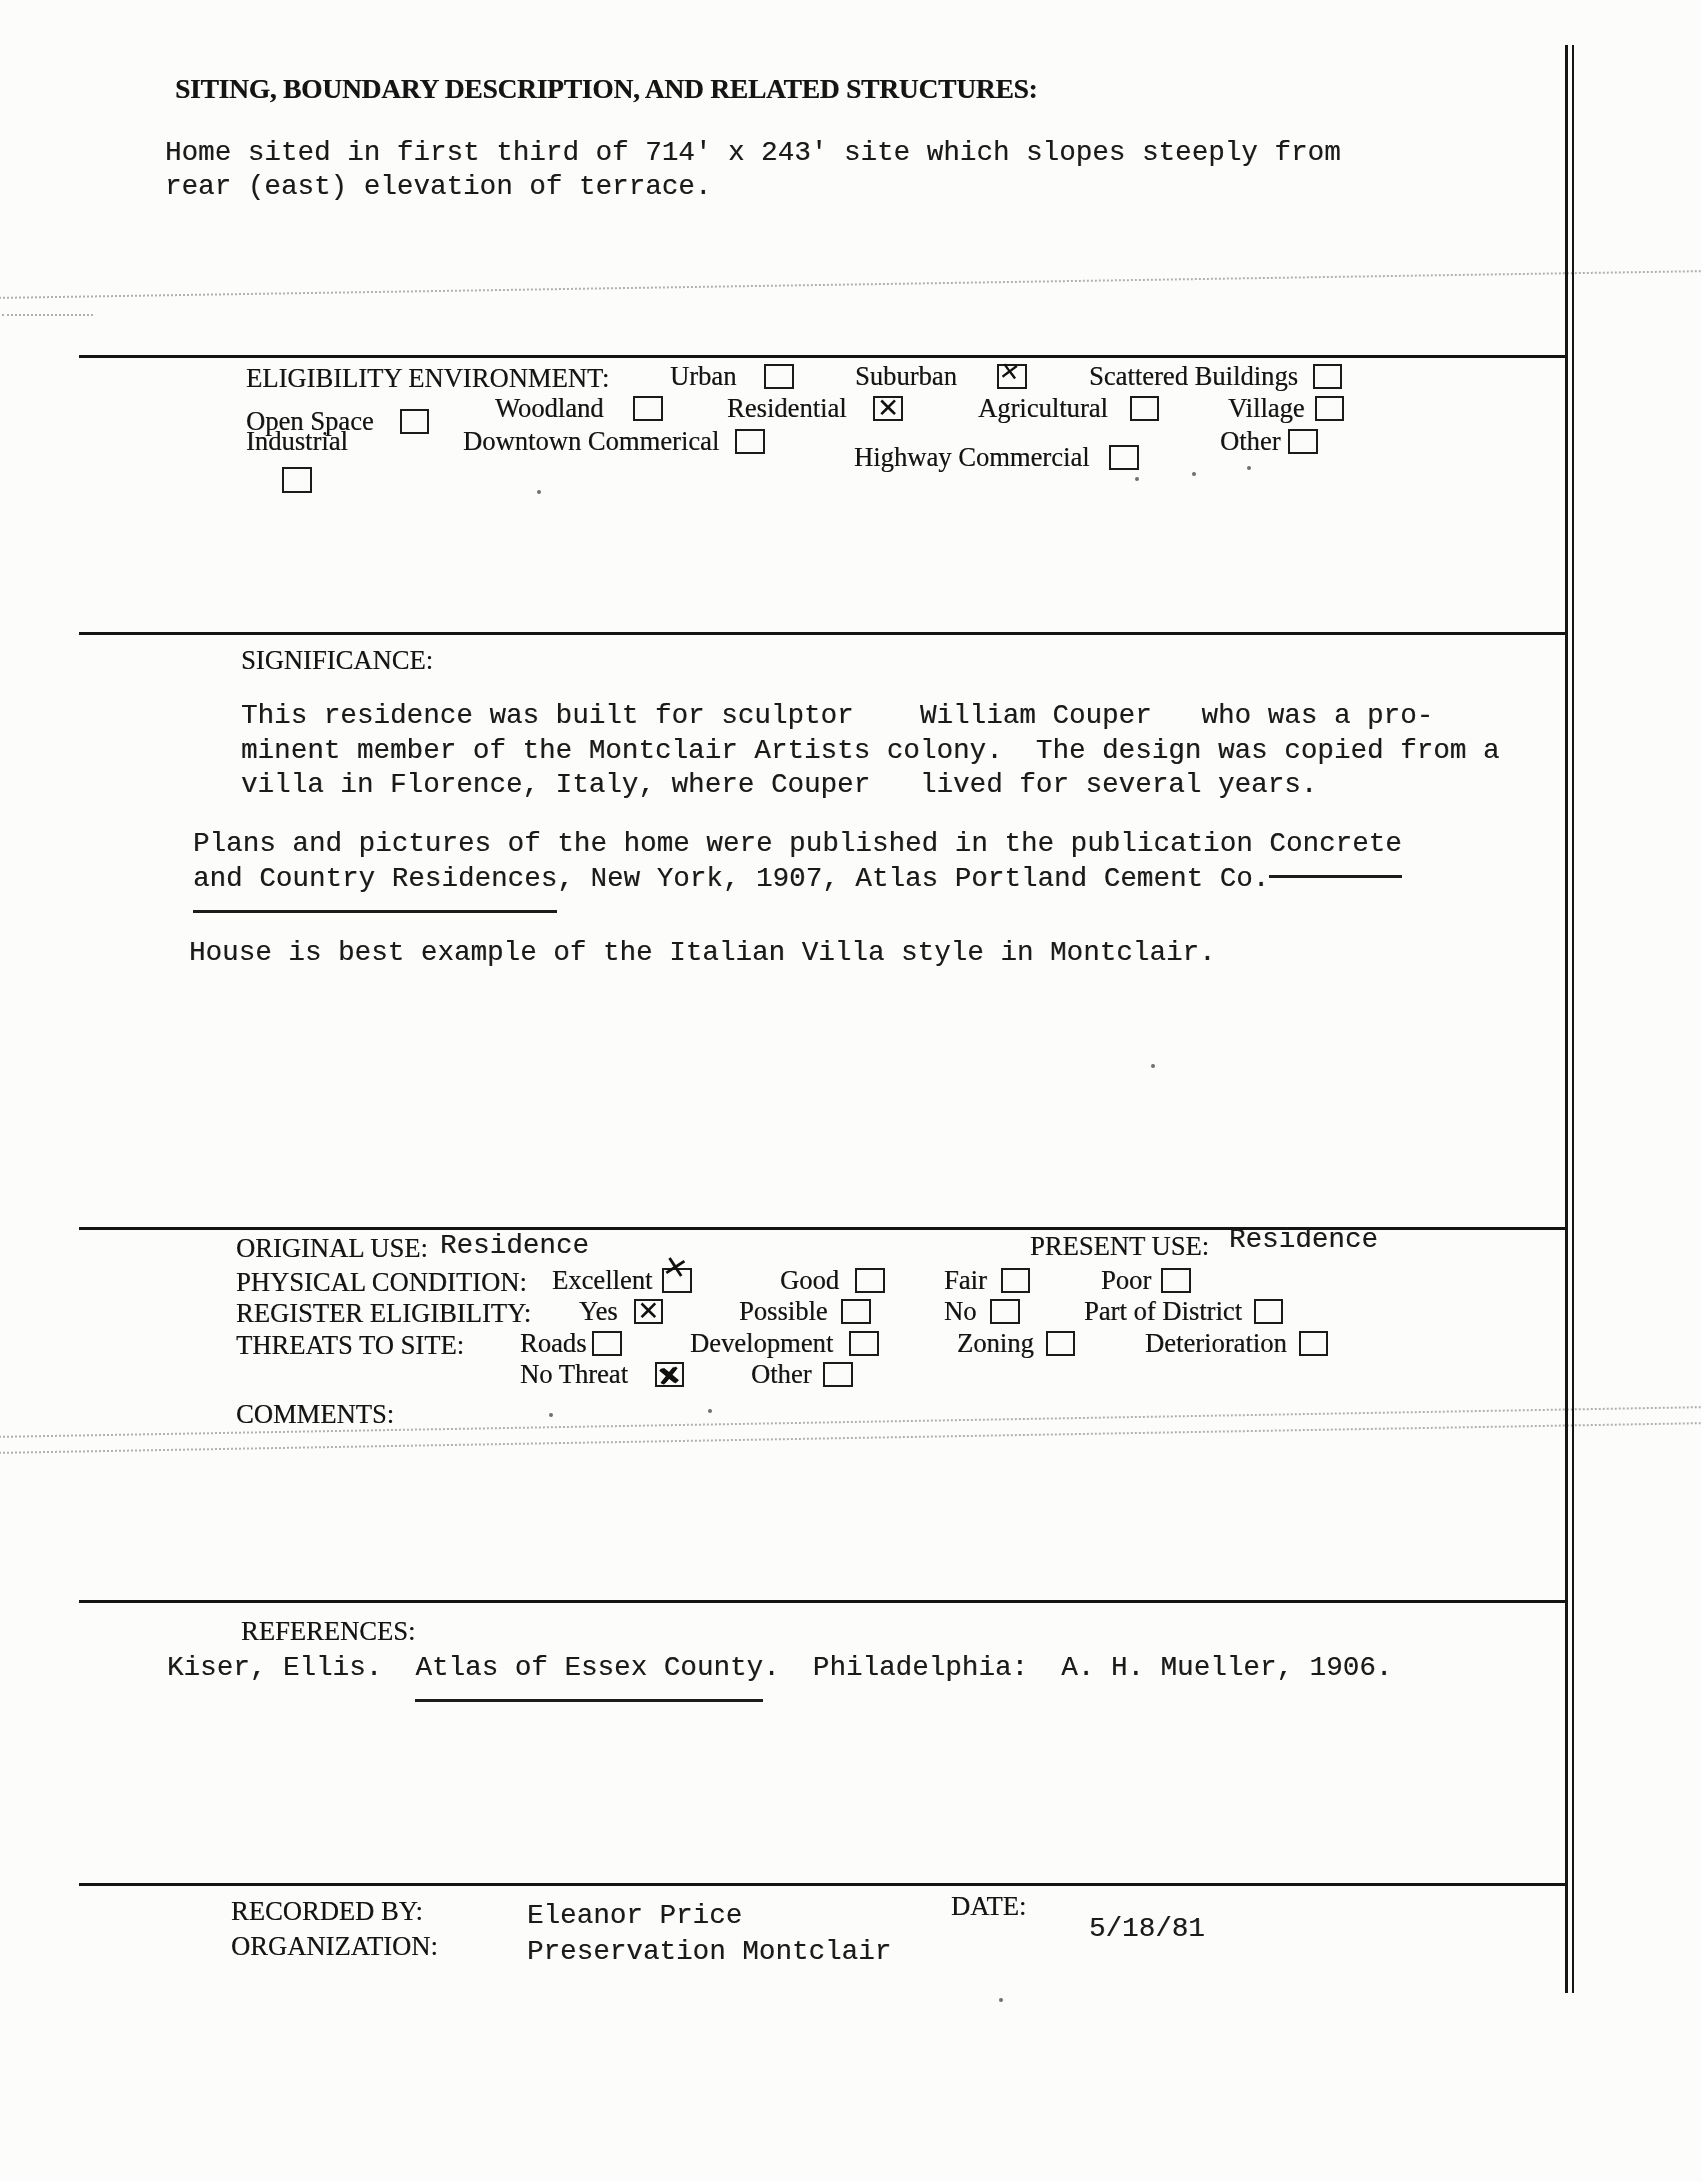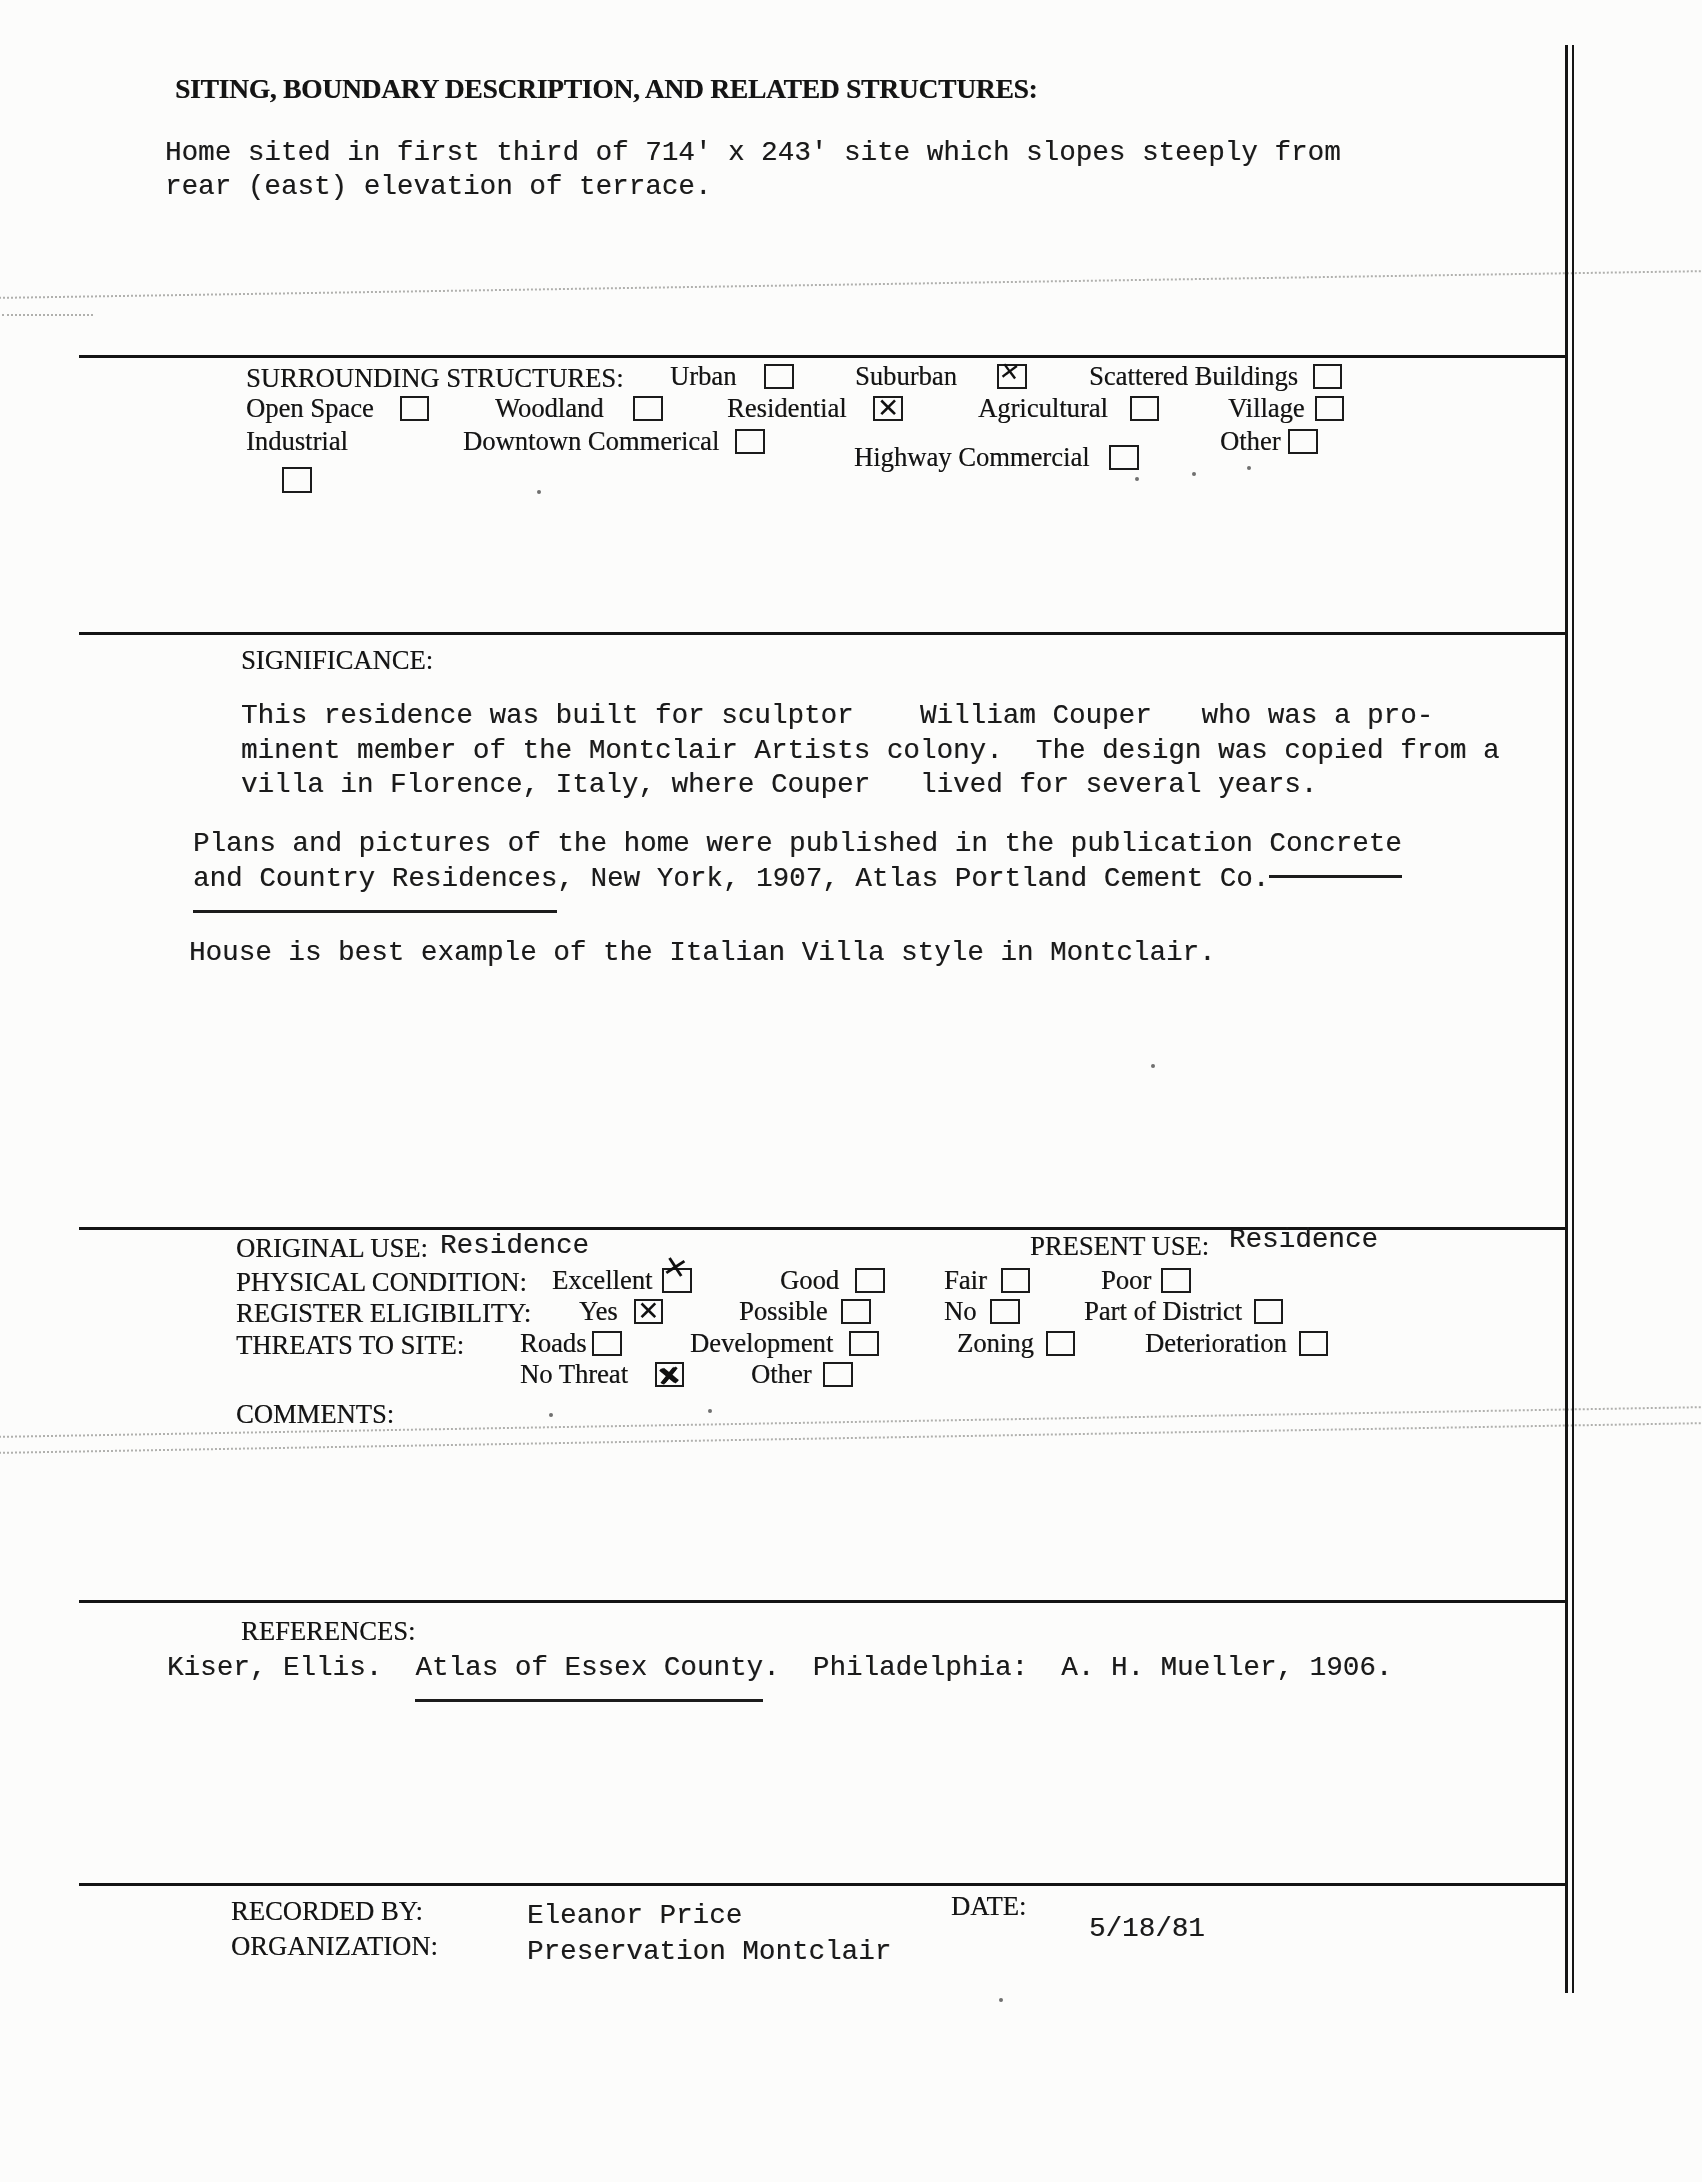--- a/index.html
+++ b/index.html
@@ -52,36 +52,36 @@
   <div class="hrule" style="top:1600px;"></div>
   <div class="hrule" style="top:1883px;"></div>
 
   <div class="vline" style="left:1565px;top:45px;width:3px;height:1948px;"></div>
   <div class="vline" style="left:1572px;top:45px;width:2px;height:1948px;"></div>
 
   <div class="abs serif title" style="left:175px;top:73px;">SITING, BOUNDARY DESCRIPTION, AND RELATED STRUCTURES:</div>
   <div class="abs mono" style="left:165px;top:136px;">Home sited in first third of 714' x 243' site which slopes steeply from</div>
   <div class="abs mono" style="left:165px;top:170px;">rear (east) elevation of terrace.</div>
 
-  <div class="abs serif" style="left:246px;top:363px;">SURROUNDING STRUCTURES:</div>
+  <div class="abs serif" style="left:246px;top:363px;">ELIGIBILITY ENVIRONMENT:</div>
 
   <div class="abs opt" style="left:670px;top:361px;gap:27.6px;">
     <span class="serif">Urban</span>
     <span class="cb"></span>
   </div>
   <div class="abs opt" style="left:855px;top:361px;gap:40px;">
     <span class="serif">Suburban</span>
     <span class="cb x-part"></span>
   </div>
   <div class="abs opt" style="left:1089px;top:361px;gap:14.8px;">
     <span class="serif">Scattered Buildings</span>
     <span class="cb"></span>
   </div>
 
-  <div class="abs opt" style="left:246px;top:393px;gap:26px;text-align:right;">
+  <div class="abs opt" style="left:246px;top:406px;gap:26px;text-align:right;">
     <span class="serif">Open Space</span>
     <span class="cb"></span>
   </div>
   <div class="abs opt" style="left:495px;top:393px;gap:29.6px;">
     <span class="serif">Woodland</span>
     <span class="cb"></span>
   </div>
   <div class="abs opt" style="left:727px;top:393px;gap:26.6px;">
     <span class="serif">Residential</span>
     <span class="cb checked"></span>

